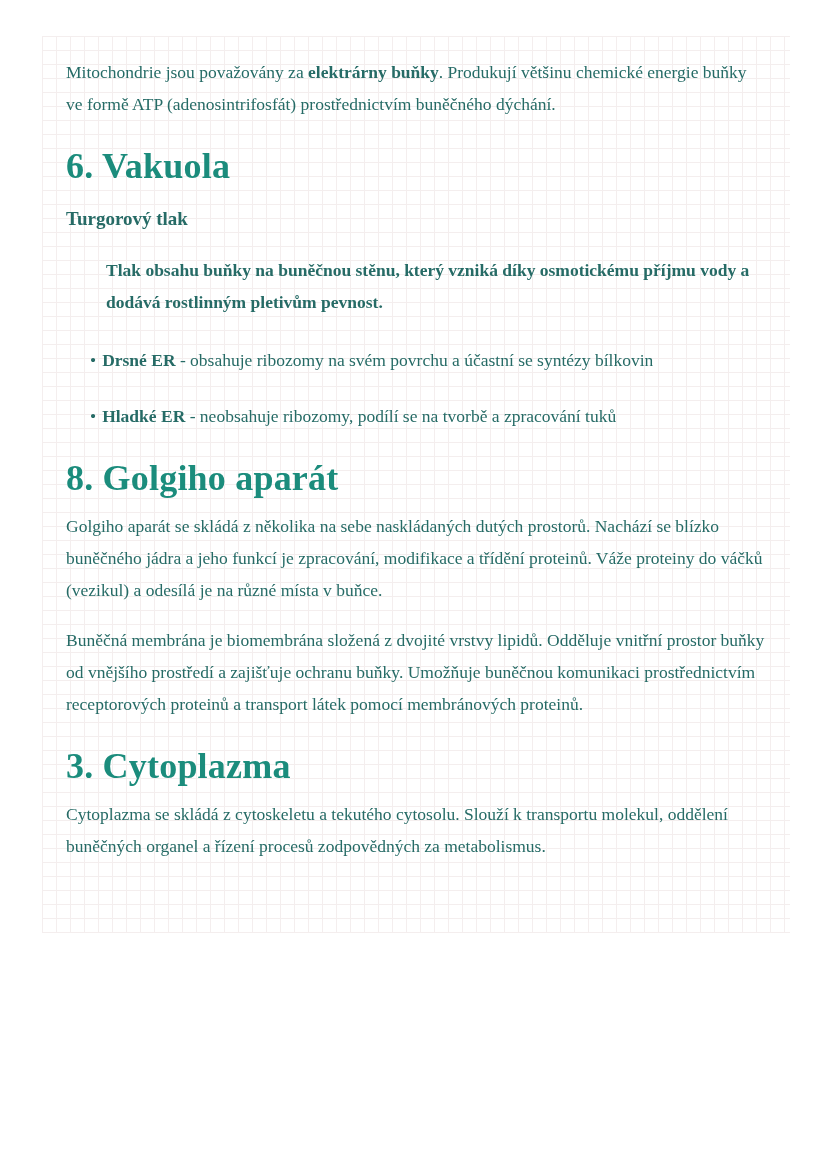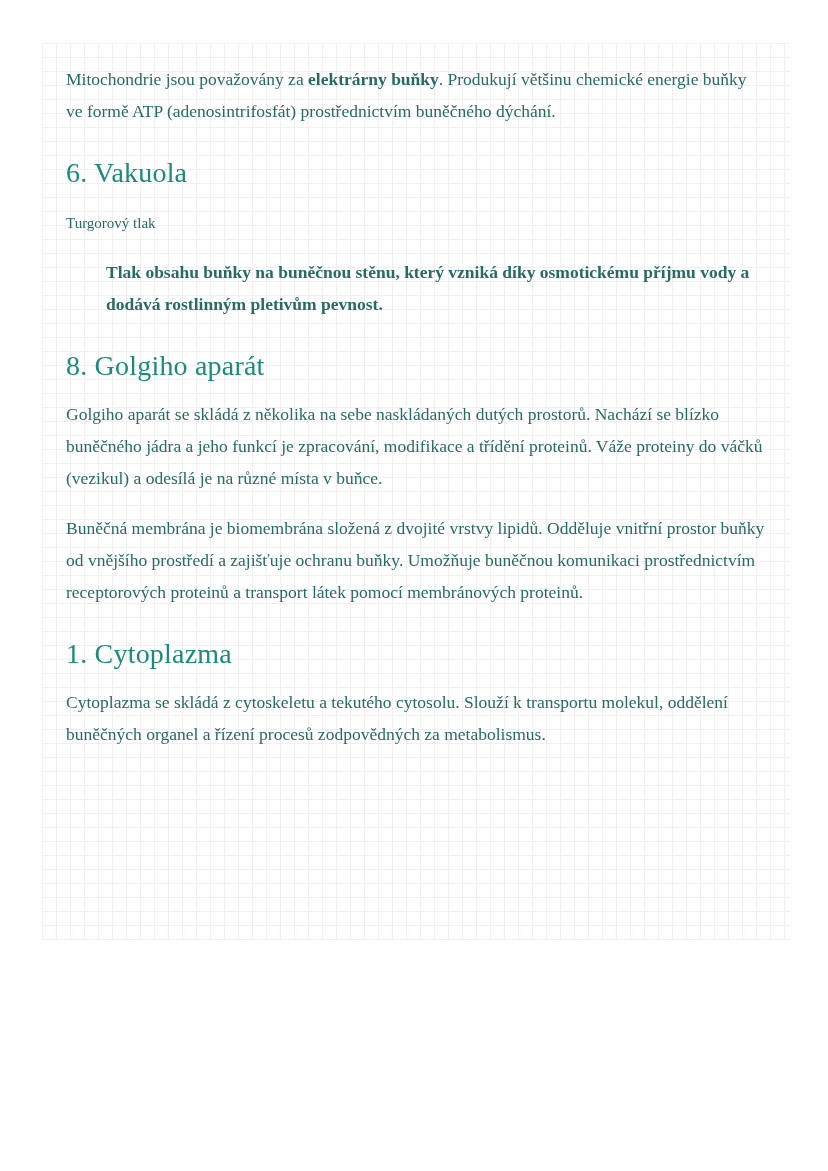--- a/index.html
+++ b/index.html
@@ -4,21 +4,20 @@
 <style>
   * { margin: 0; padding: 0; box-sizing: border-box; }
   html, body { background: #ffffff; }
   .page {
     position: relative;
     width: 828px;
     height: 933px;
     background: #ffffff;
     font-family: "Liberation Serif", "DejaVu Serif", serif;
     overflow: hidden;
-    margin-top: 7px;
   }
   .sheet {
     position: absolute;
     left: 42px;
     top: 36px;
     width: 748px;
     height: 1100px;
     background-color: #ffffff;
     background-image:
       linear-gradient(to right, #f4eeee 1px, transparent 1px),
@@ -29,29 +28,29 @@
   }
   .body-p {
     color: #266b66;
     font-size: 17.5px;
     line-height: 32px;
     margin: 14px 0 18px 0;
   }
   .body-p b, .sub-h { color: #266b66; }
   h2 {
     color: #1b8c7c;
-    font-size: 28px;
+    font-size: 36px;
     line-height: 36px;
-    font-weight: normal;
+    font-weight: bold;
     margin: 28px 0 10px 0;
     letter-spacing: 0.2px;
   }
   .sub-h {
-    font-size: 15px;
-    font-weight: normal;
+    font-size: 19px;
+    font-weight: bold;
     margin: 24px 0 10px 0;
   }
   .definition {
     color: #266b66;
     font-size: 17.5px;
     line-height: 32px;
     margin: 24px 0 26px 40px;
     font-weight: bold;
   }
   .bullet-list { margin: 20px 0 20px 24px; list-style: none; }
@@ -87,27 +86,31 @@
 <div class="page">
 
   <div class="sheet">
 
     <p class="body-p"><span>Mitochondrie jsou považovány za </span><b>elektrárny buňky</b><span>. Produkují většinu chemické energie buňky ve formě ATP (adenosintrifosfát) prostřednictvím buněčného dýchání.</span></p>
 
     <h2>6. Vakuola</h2>
     <div class="sub-h">Turgorový tlak</div>
     <div class="definition">Tlak obsahu buňky na buněčnou stěnu, který vzniká díky osmotickému příjmu vody a dodává rostlinným pletivům pevnost.</div>
 
+    <ul class="bullet-list">
+      <li class="bullet-item"><span class="bullet-dot">•</span><b>Drsné ER</b><span> - obsahuje ribozomy na svém povrchu a účastní se syntézy bílkovin</span></li>
+      <li class="bullet-item"><span class="bullet-dot">•</span><b>Hladké ER</b><span> - neobsahuje ribozomy, podílí se na tvorbě a zpracování tuků</span></li>
+    </ul>
 
     <h2>8. Golgiho aparát</h2>
     <p class="body-p">Golgiho aparát se skládá z několika na sebe naskládaných dutých prostorů. Nachází se blízko buněčného jádra a jeho funkcí je zpracování, modifikace a třídění proteinů. Váže proteiny do váčků (vezikul) a odesílá je na různé místa v buňce.</p>
 
     <p class="body-p">Buněčná membrána je biomembrána složená z dvojité vrstvy lipidů. Odděluje vnitřní prostor buňky od vnějšího prostředí a zajišťuje ochranu buňky. Umožňuje buněčnou komunikaci prostřednictvím receptorových proteinů a transport látek pomocí membránových proteinů.</p>
 
-    <h2>1. Cytoplazma</h2>
+    <h2>3. Cytoplazma</h2>
     <p class="body-p">Cytoplazma se skládá z cytoskeletu a tekutého cytosolu. Slouží k transportu molekul, oddělení buněčných organel a řízení procesů zodpovědných za metabolismus.</p>
 
   </div>
 
   <div class="footer">
     <span class="footer-left">Created vody Knowunity</span>
     <span class="footer-right">Page 2 of 4</span>
   </div>
 
 </div>

